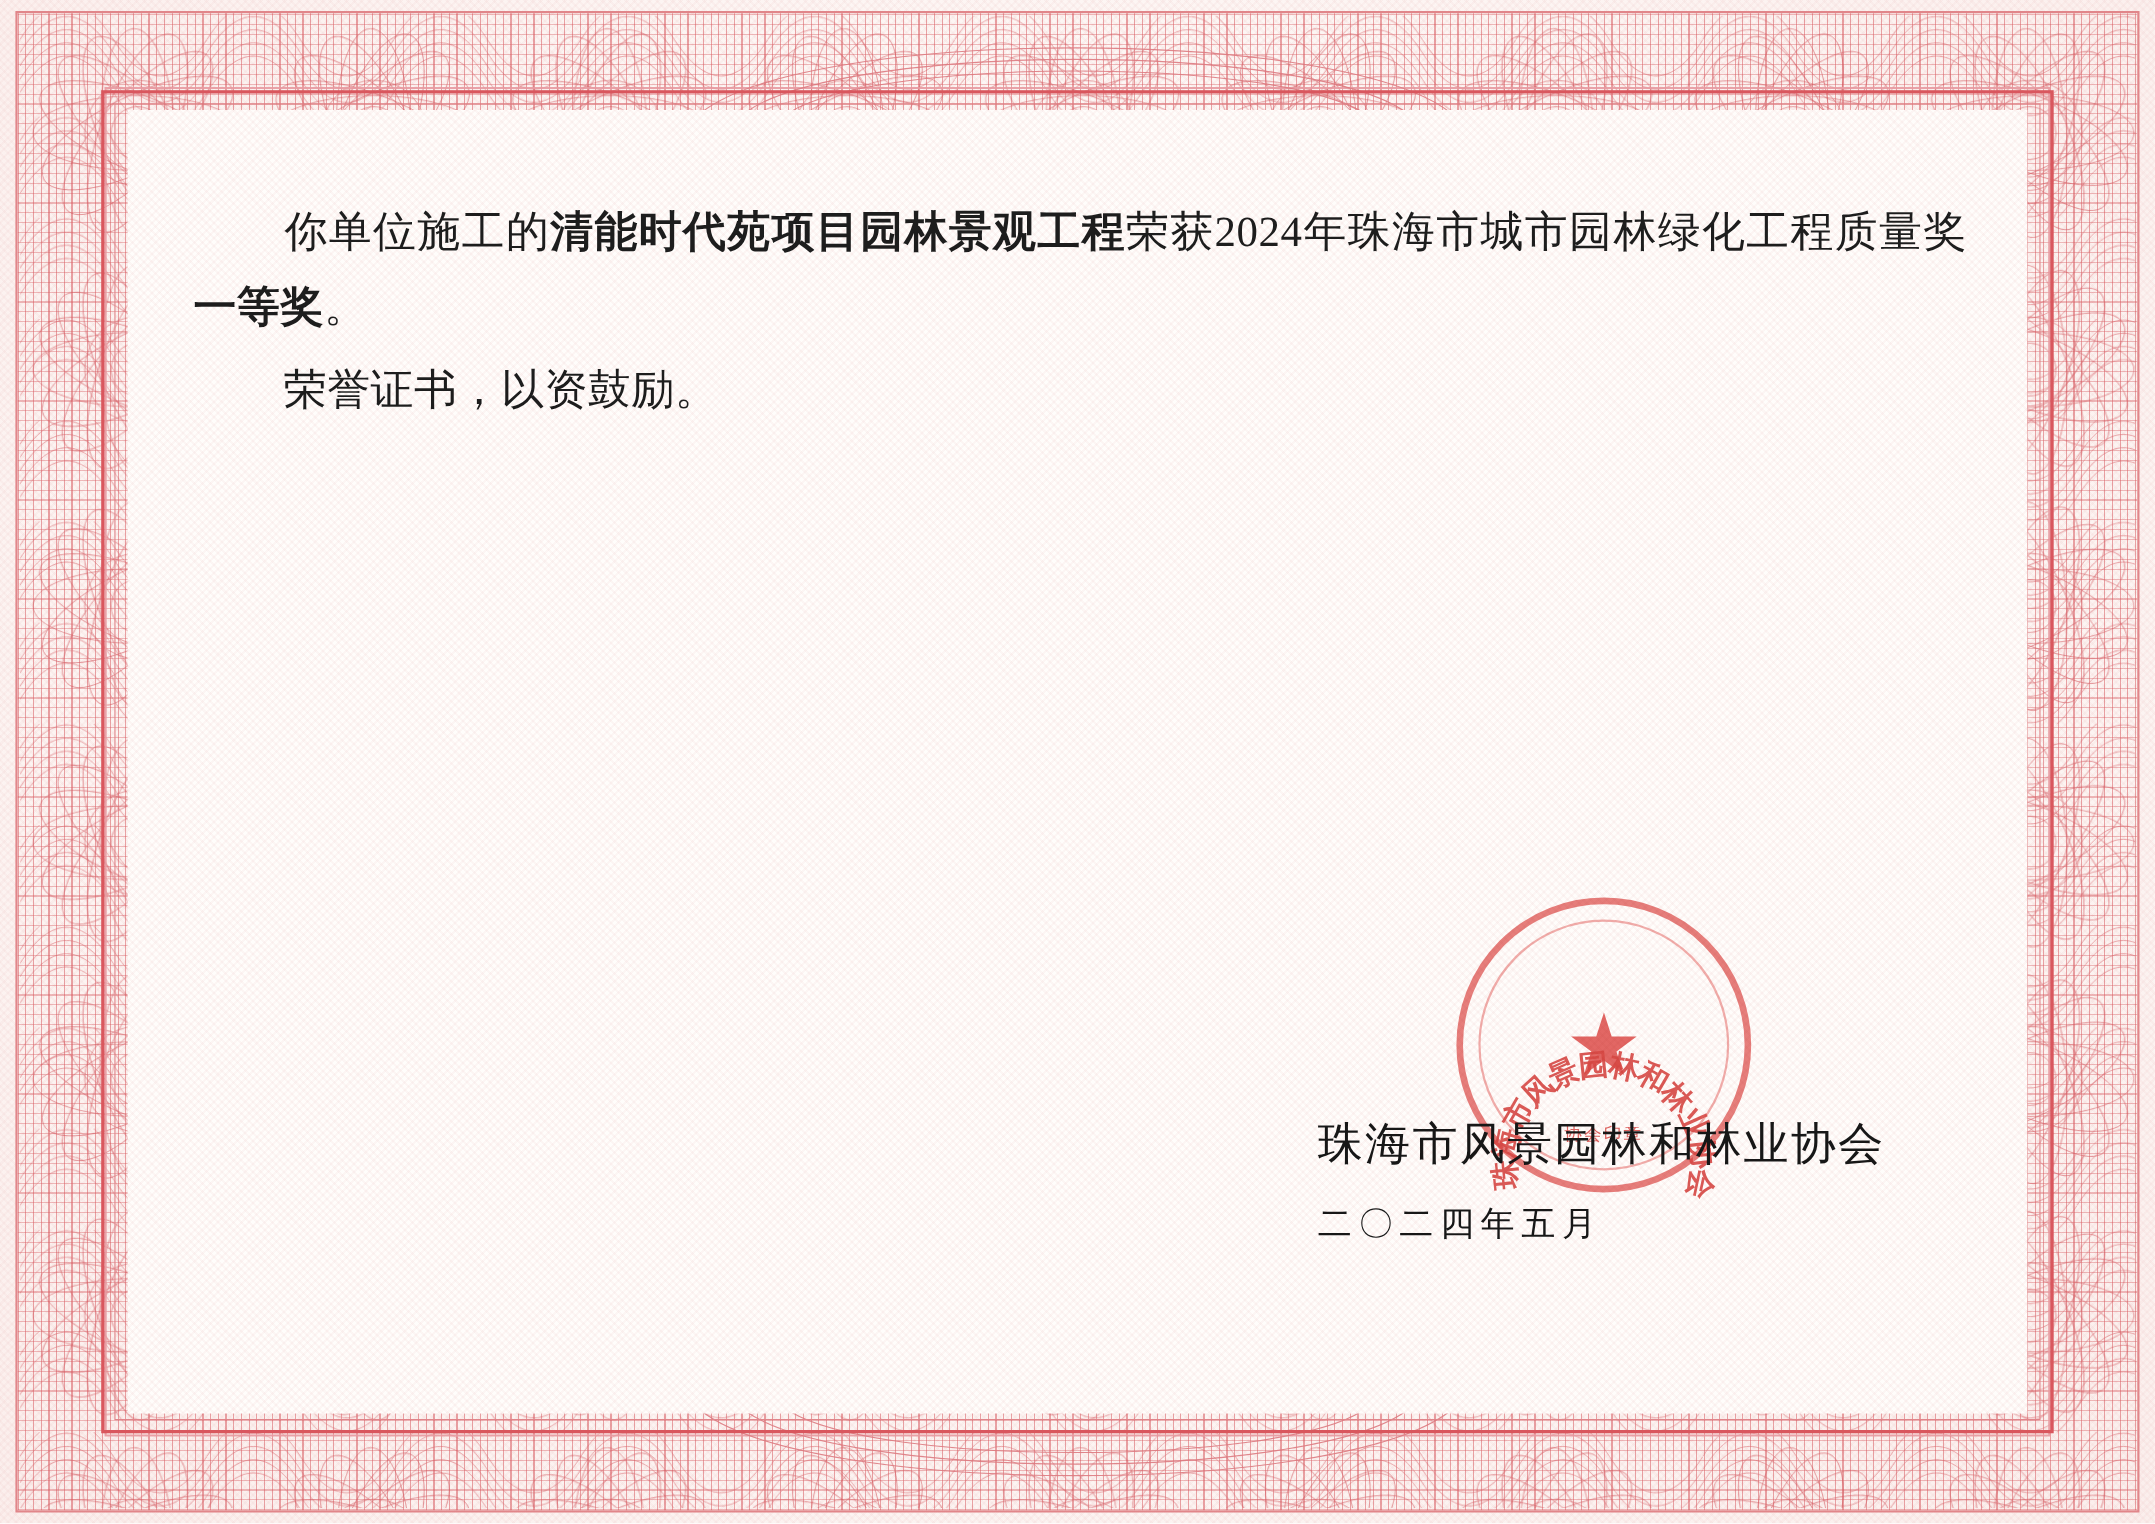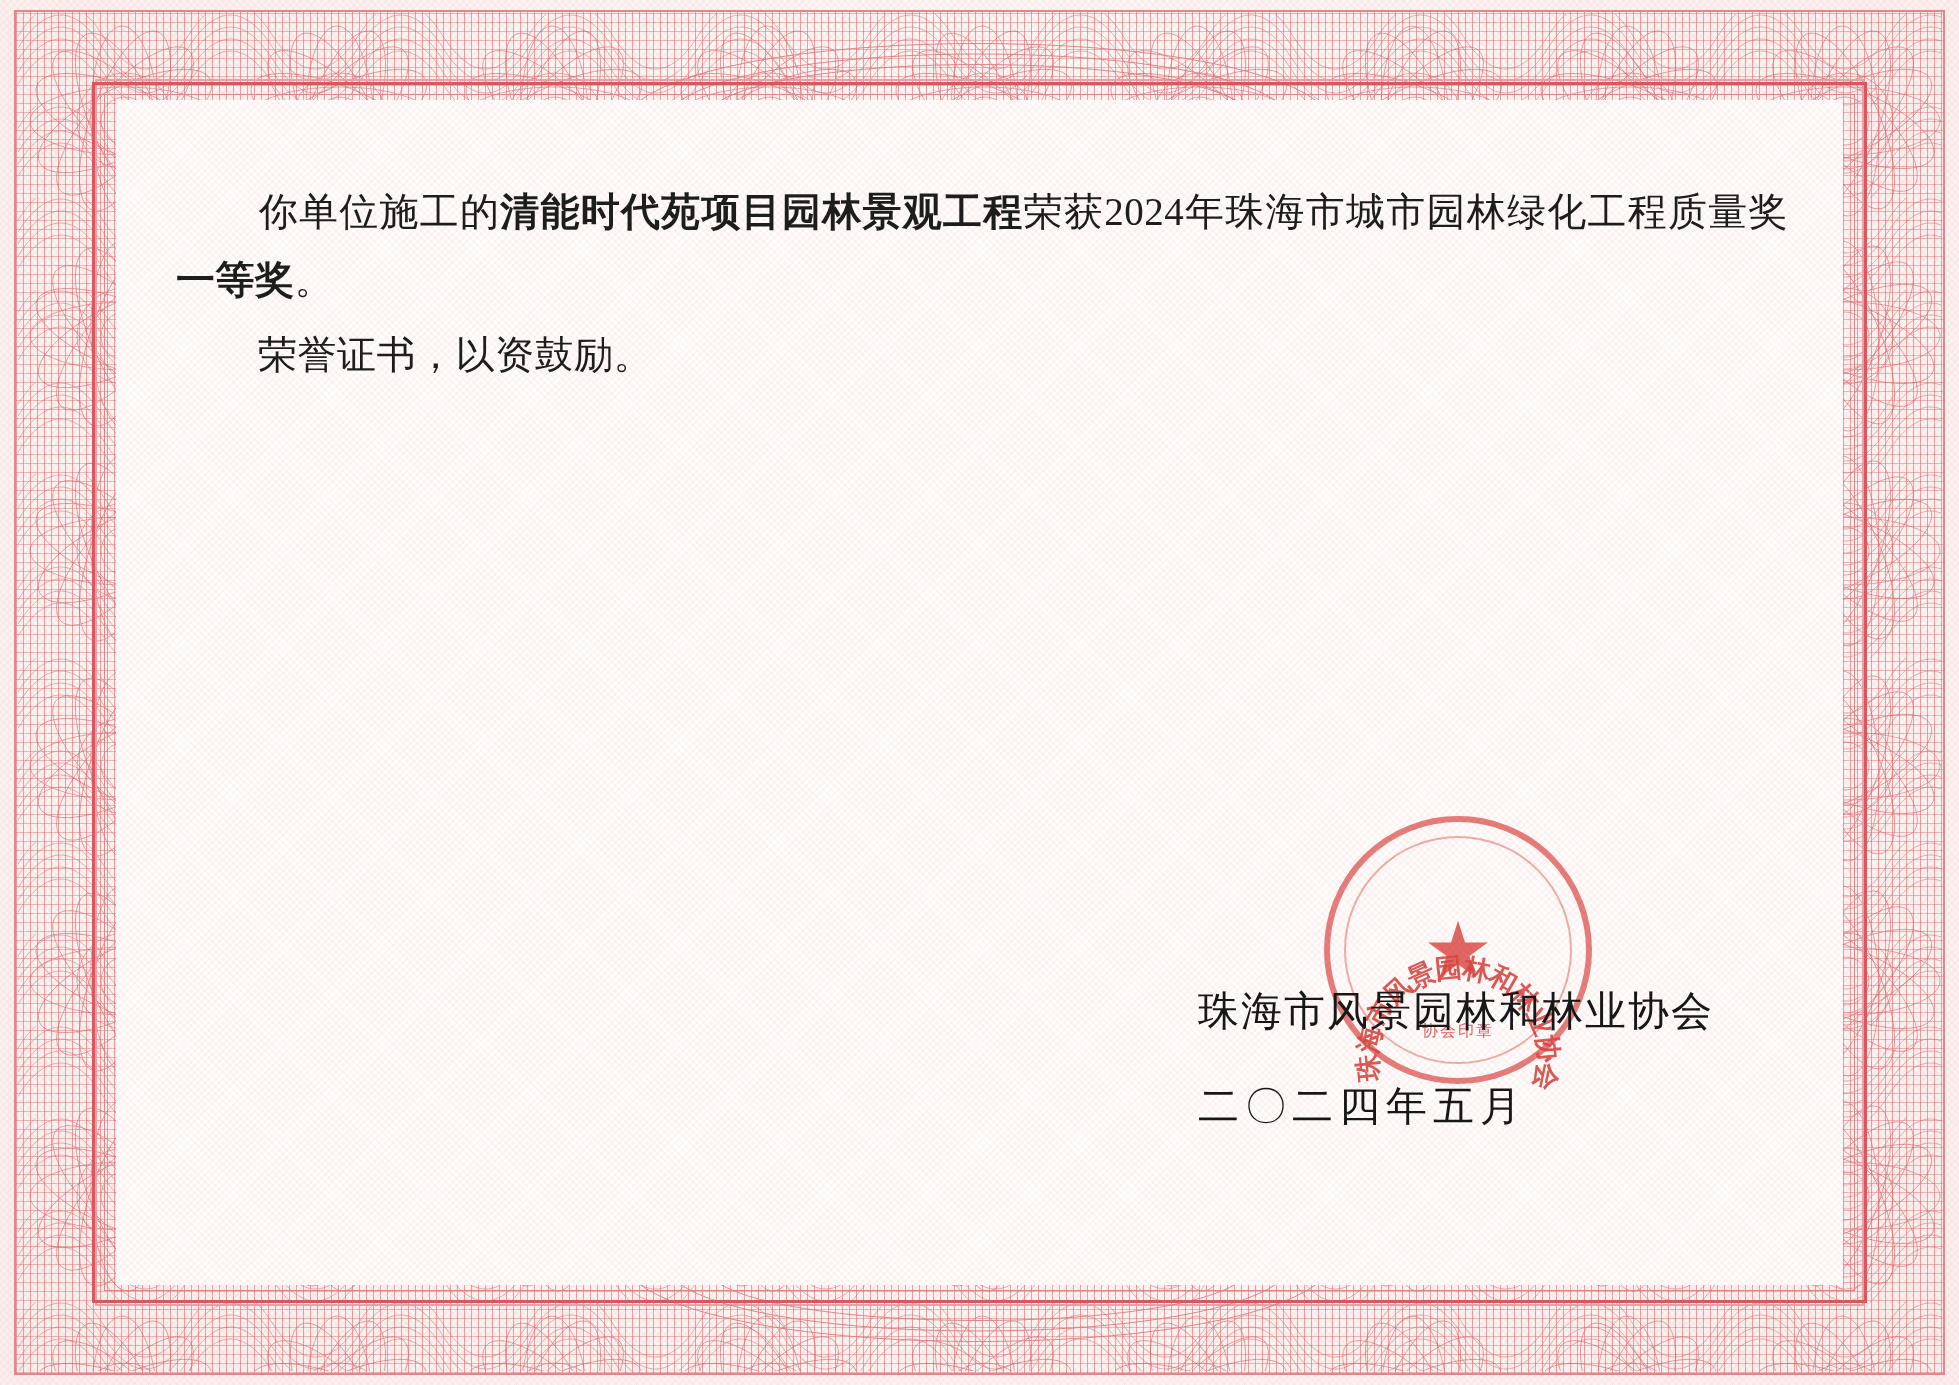--- a/index.html
+++ b/index.html
@@ -176,22 +176,22 @@
     text-align: left;
     width: 560px;
   }
   .org {
     font-size: 41px;
     letter-spacing: 2px;
     color: #171717;
     white-space: nowrap;
   }
   .date {
-    margin-top: 40px;
-    font-size: 41px;
+    margin-top: 24px;
+    font-size: 31px;
     letter-spacing: 6px;
     color: #171717;
   }
 
   
   .seal {
     position: absolute;
     right: 218px;
     bottom: 186px;
     width: 268px;

